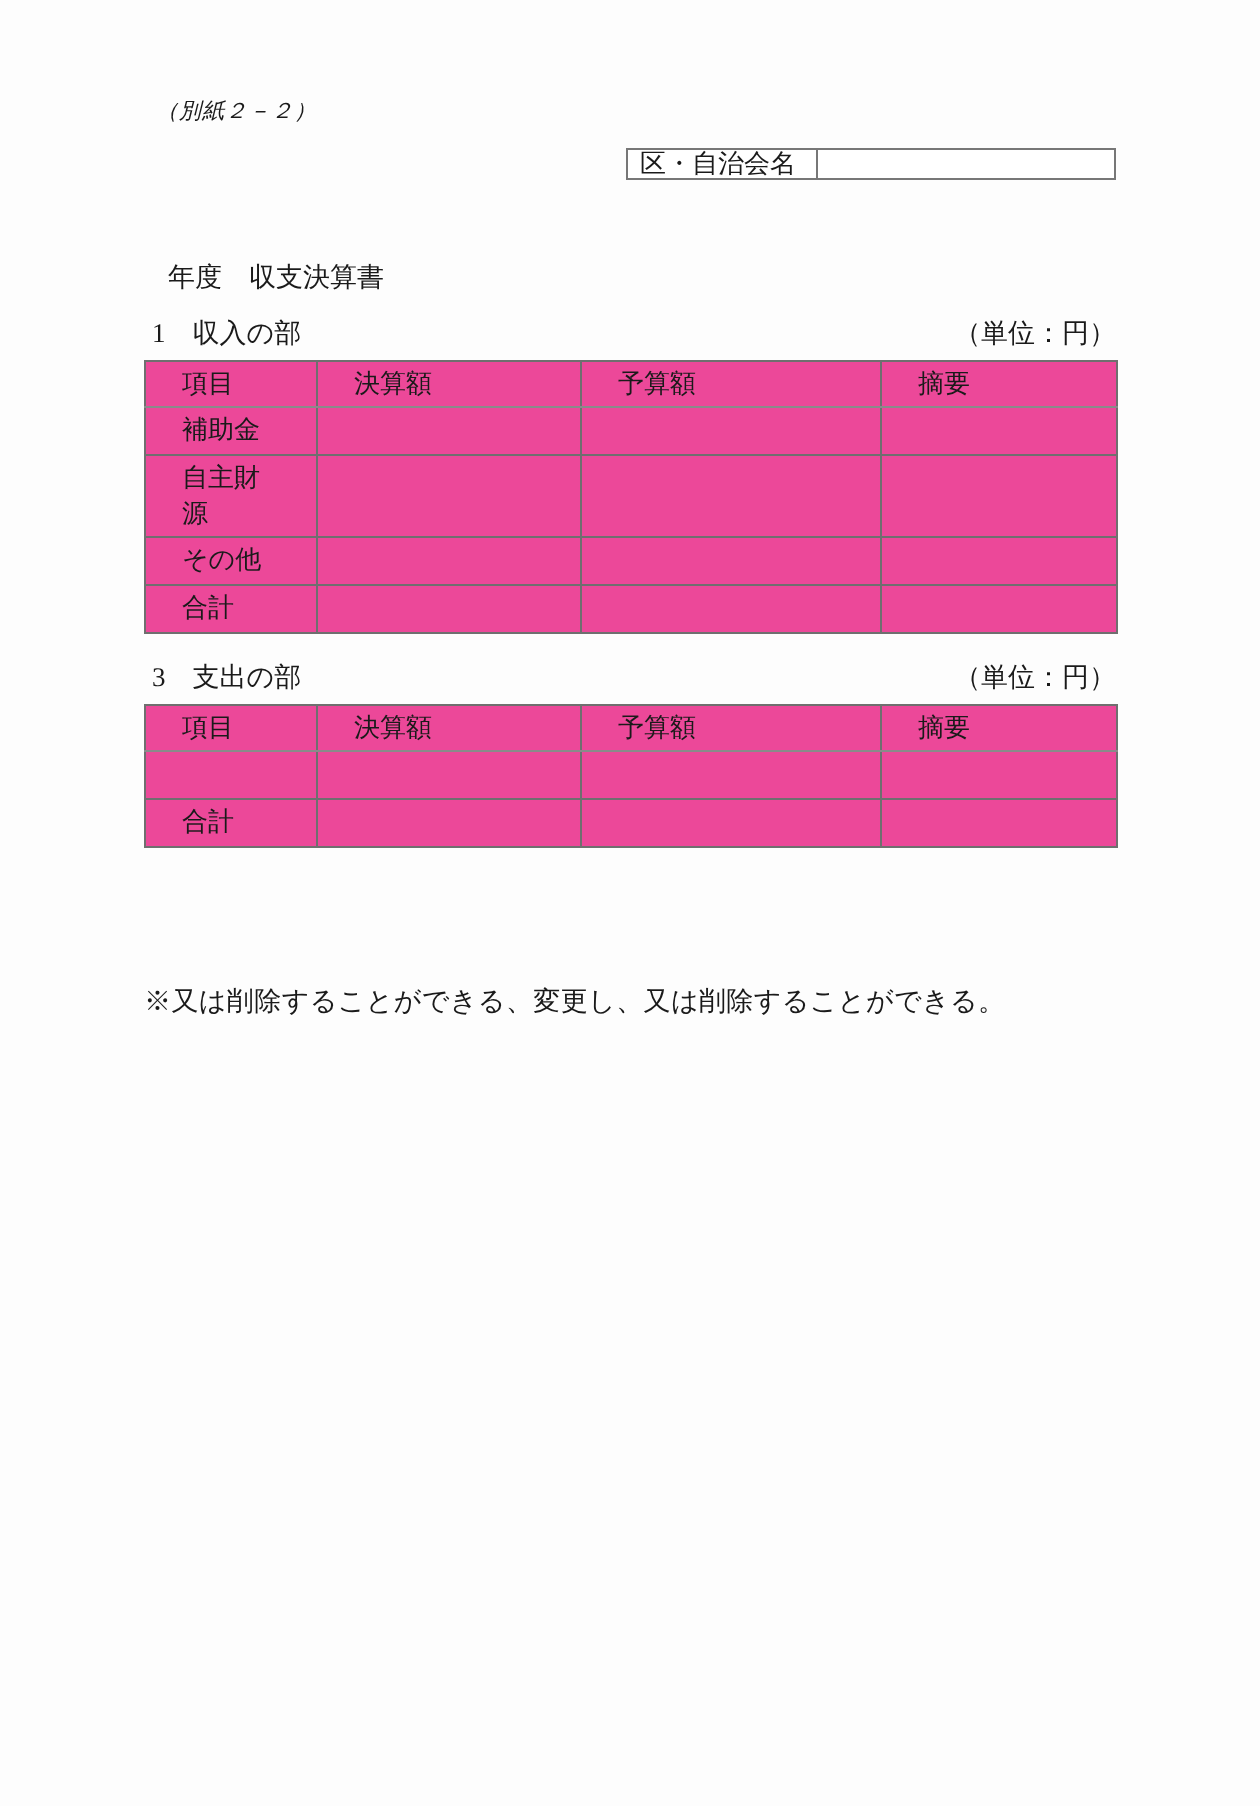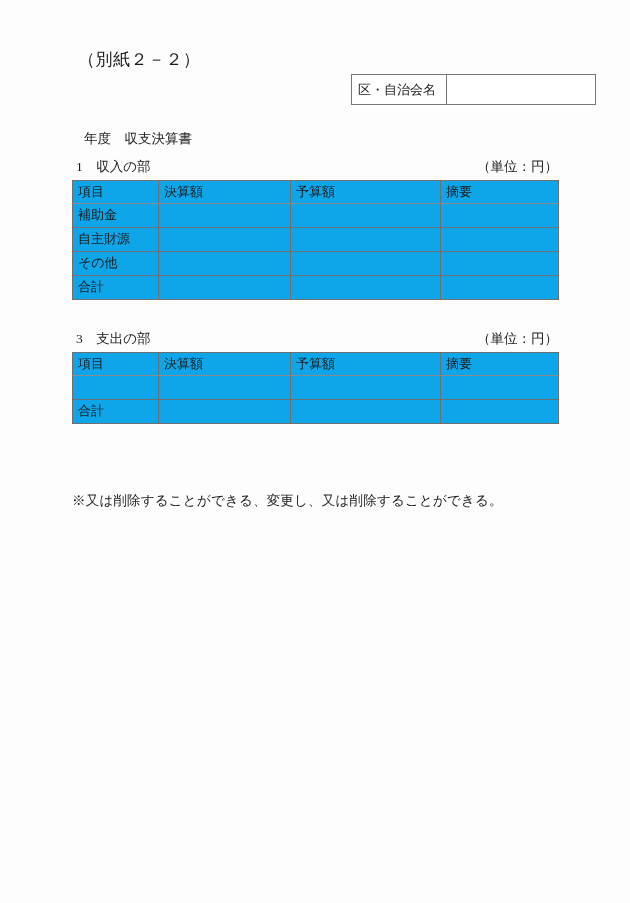--- a/index.html
+++ b/index.html
@@ -21,37 +21,37 @@
     position: absolute;
     inset: 0;
     background: #fdfdfd;
   }
 
   
   .form-no {
     position: absolute;
     left: 78px;
     top: 48px;
-    font-size: 17px;
+    font-size: 11px;
     letter-spacing: 0.5px;
     white-space: nowrap;
+    font-style: italic;
   }
 
   
   .name-box {
     position: absolute;
     left: 313px;
     top: 74px;
     width: 245px;
-    height: 31px;
+    height: 16px;
     display: flex;
     border: 1px solid #777;
     box-sizing: border-box;
     background: #fff;
-    margin-left: 38px;
   }
   .name-box-label {
     width: 95px;
     box-sizing: border-box;
     border-right: 1px solid #777;
     display: flex;
     align-items: center;
     padding-left: 6px;
     font-size: 13px;
     white-space: nowrap;
@@ -109,25 +109,25 @@
     border-collapse: collapse;
     table-layout: fixed;
     background: #fff;
   }
   table.form-table td,
   table.form-table th {
     border: 1px solid #6f6f6f;
     font-weight: normal;
     text-align: left;
     vertical-align: top;
-    padding: 2px 5px;
+    padding: 2px 18px;
     font-size: 13px;
     line-height: 18px;
     box-sizing: border-box;
-    background: #0ea5e9;
+    background: #ec4899;
   }
   table.form-table thead th {
     height: 23px;
     border-bottom: 1px solid #8a8a8a;
   }
   table.form-table tbody td {
     height: 24px;
   }
   col.c-item    { width: 86px;  }
   col.c-settled { width: 132px; }

